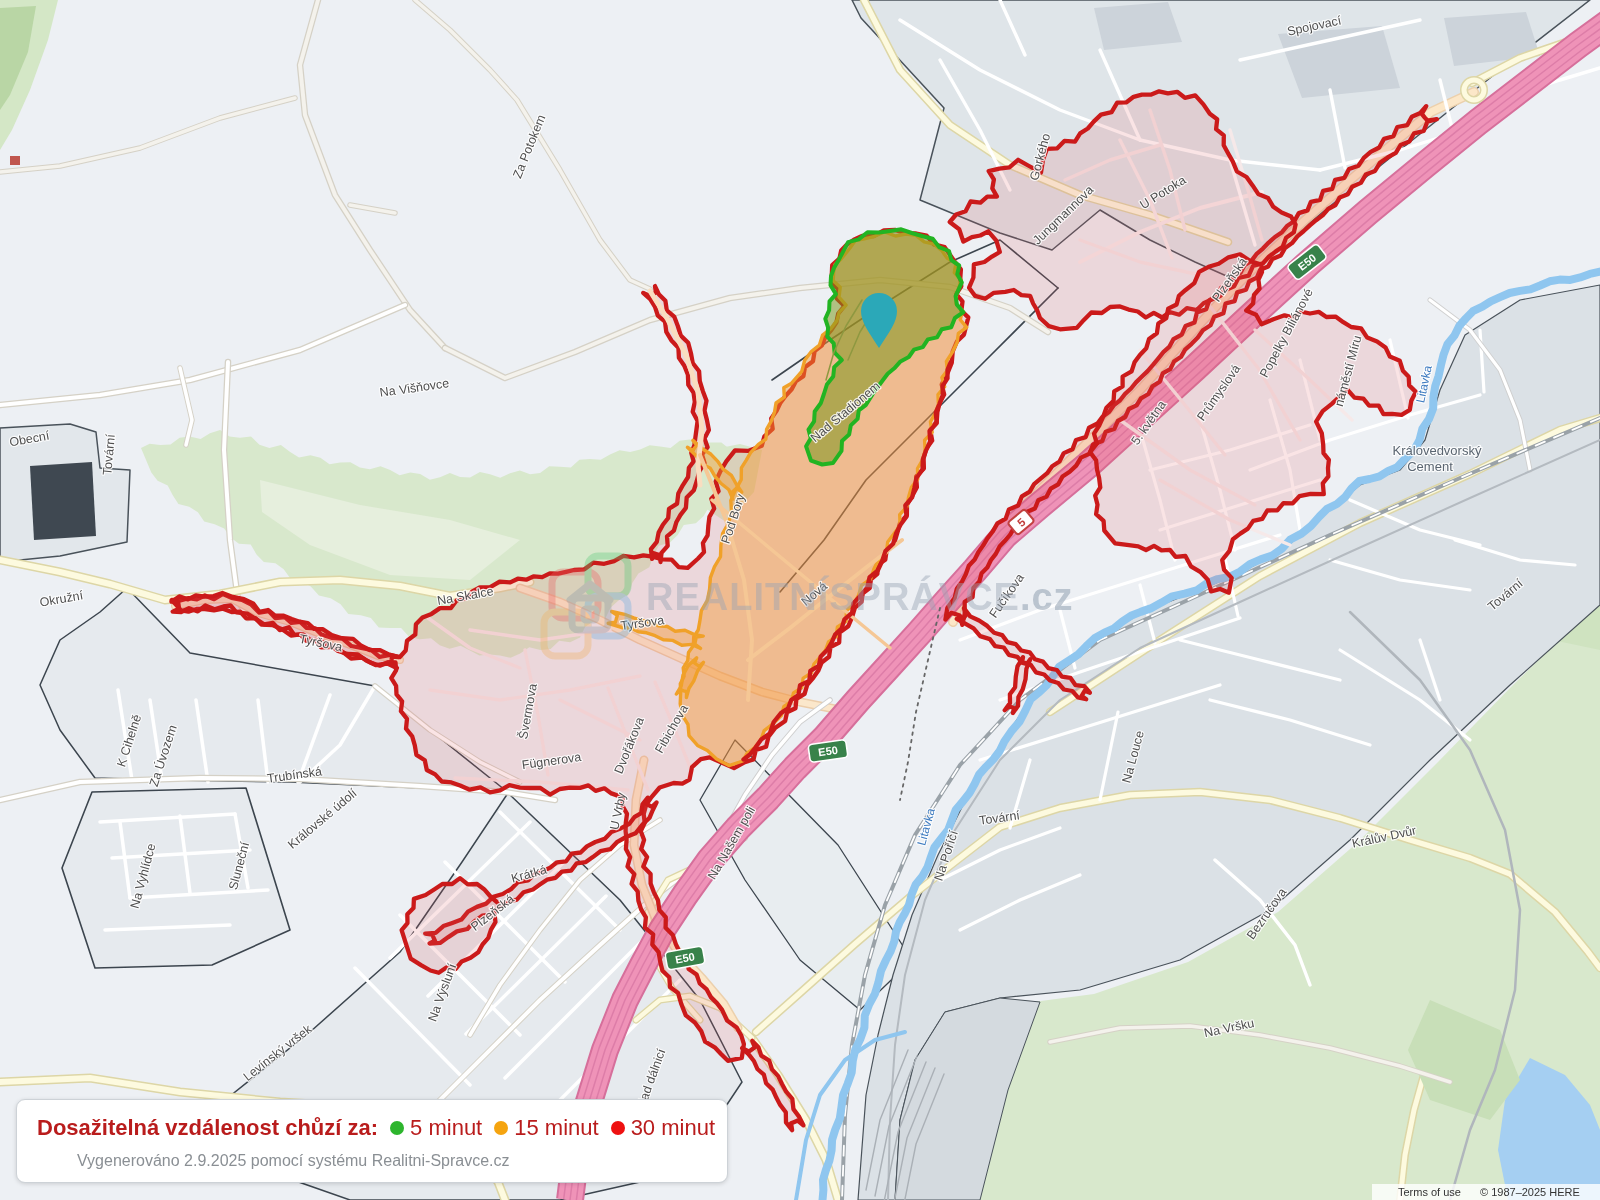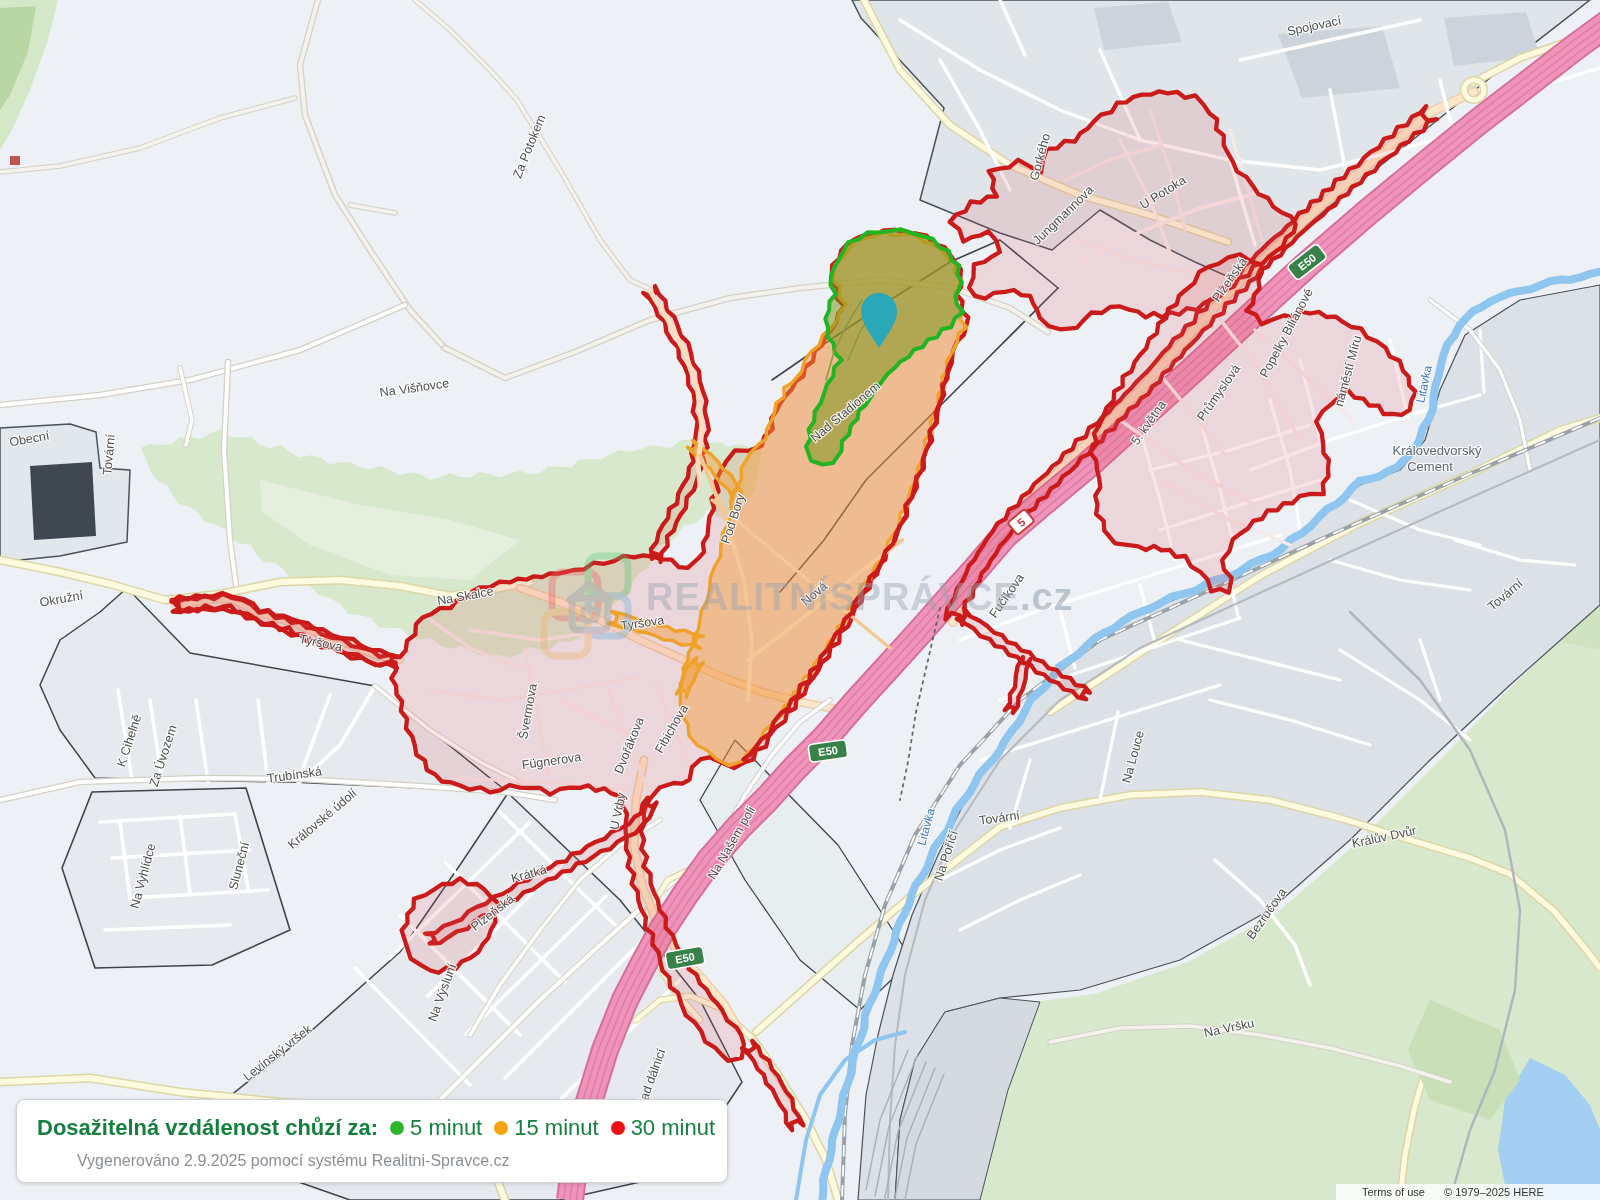--- a/index.html
+++ b/index.html
@@ -1,21 +1,21 @@
 <!DOCTYPE html>
 <html><head><meta charset="utf-8">
 <style>
 html,body{margin:0;padding:0;width:1600px;height:1200px;overflow:hidden;font-family:"Liberation Sans",sans-serif;}
 #map{position:relative;width:1600px;height:1200px;}
 #legend{position:absolute;left:16px;top:1099px;width:712px;height:84px;background:#fff;border:1px solid #cdd2d7;border-radius:9px;box-shadow:0 1px 4px rgba(0,0,0,0.15);box-sizing:border-box;}
-#legend .l1{position:absolute;left:20px;top:15px;font-size:22px;color:#15803d;white-space:nowrap;}
+#legend .l1{position:absolute;left:20px;top:15px;font-size:22px;color:#b91c1c;white-space:nowrap;}
 #legend .l1 b{font-weight:bold;}
 #legend .dot{display:inline-block;width:14px;height:14px;border-radius:50%;margin:0 6px 0 12px;}
 #legend .l2{position:absolute;left:20px;top:52px;font-size:16px;color:#8a8f94;white-space:nowrap;margin-left:40px;}
-#attr{position:absolute;right:0;top:1184px;width:264px;height:16px;background:rgba(255,255,255,0.8);font-size:11px;color:#333;}
+#attr{position:absolute;right:0;top:1184px;width:228px;height:16px;background:rgba(255,255,255,0.8);font-size:11px;color:#333;}
 #attr span{position:absolute;top:2px;}
 </style></head>
 <body>
 <div id="map">
 <svg width="1600" height="1200" viewBox="0 0 1600 1200" xmlns="http://www.w3.org/2000/svg">
 
 <rect width="1600" height="1200" fill="#edf0f4"></rect>
 
 <path d="M4.0,24.0 L16.0,24.0 L16.0,34.0 L4.0,34.0 Z" fill="#c0564e"></path>
 <path d="M4.0,88.0 L15.0,88.0 L15.0,97.0 L4.0,97.0 Z" fill="#c0564e"></path>
@@ -390,14 +390,14 @@
 <text x="646" y="610" font-size="38" font-weight="bold" letter-spacing="1" fill="rgba(152,165,180,0.45)" font-family="Liberation Sans, sans-serif">REALITNÍSPRÁVCE<tspan fill="rgba(135,152,170,0.5)">.cz</tspan></text>
 </svg>
 
 <div id="legend">
   <div class="l1"><b>Dosažitelná vzdálenost chůzí za:</b><span class="dot" style="background:#2db52d"></span>5 minut<span class="dot" style="background:#f5a40f"></span>15 minut<span class="dot" style="background:#ee1111"></span>30 minut</div>
   <div class="l2">Vygenerováno 2.9.2025 pomocí systému Realitni-Spravce.cz</div>
 </div>
 
 <div id="attr">
       <span style="left:26px">Terms of use</span>
-      <span style="left:108px">© 1979–2025 HERE</span>
+      <span style="left:108px">© 1987–2025 HERE</span>
     </div>
 </div>
 </body></html>

